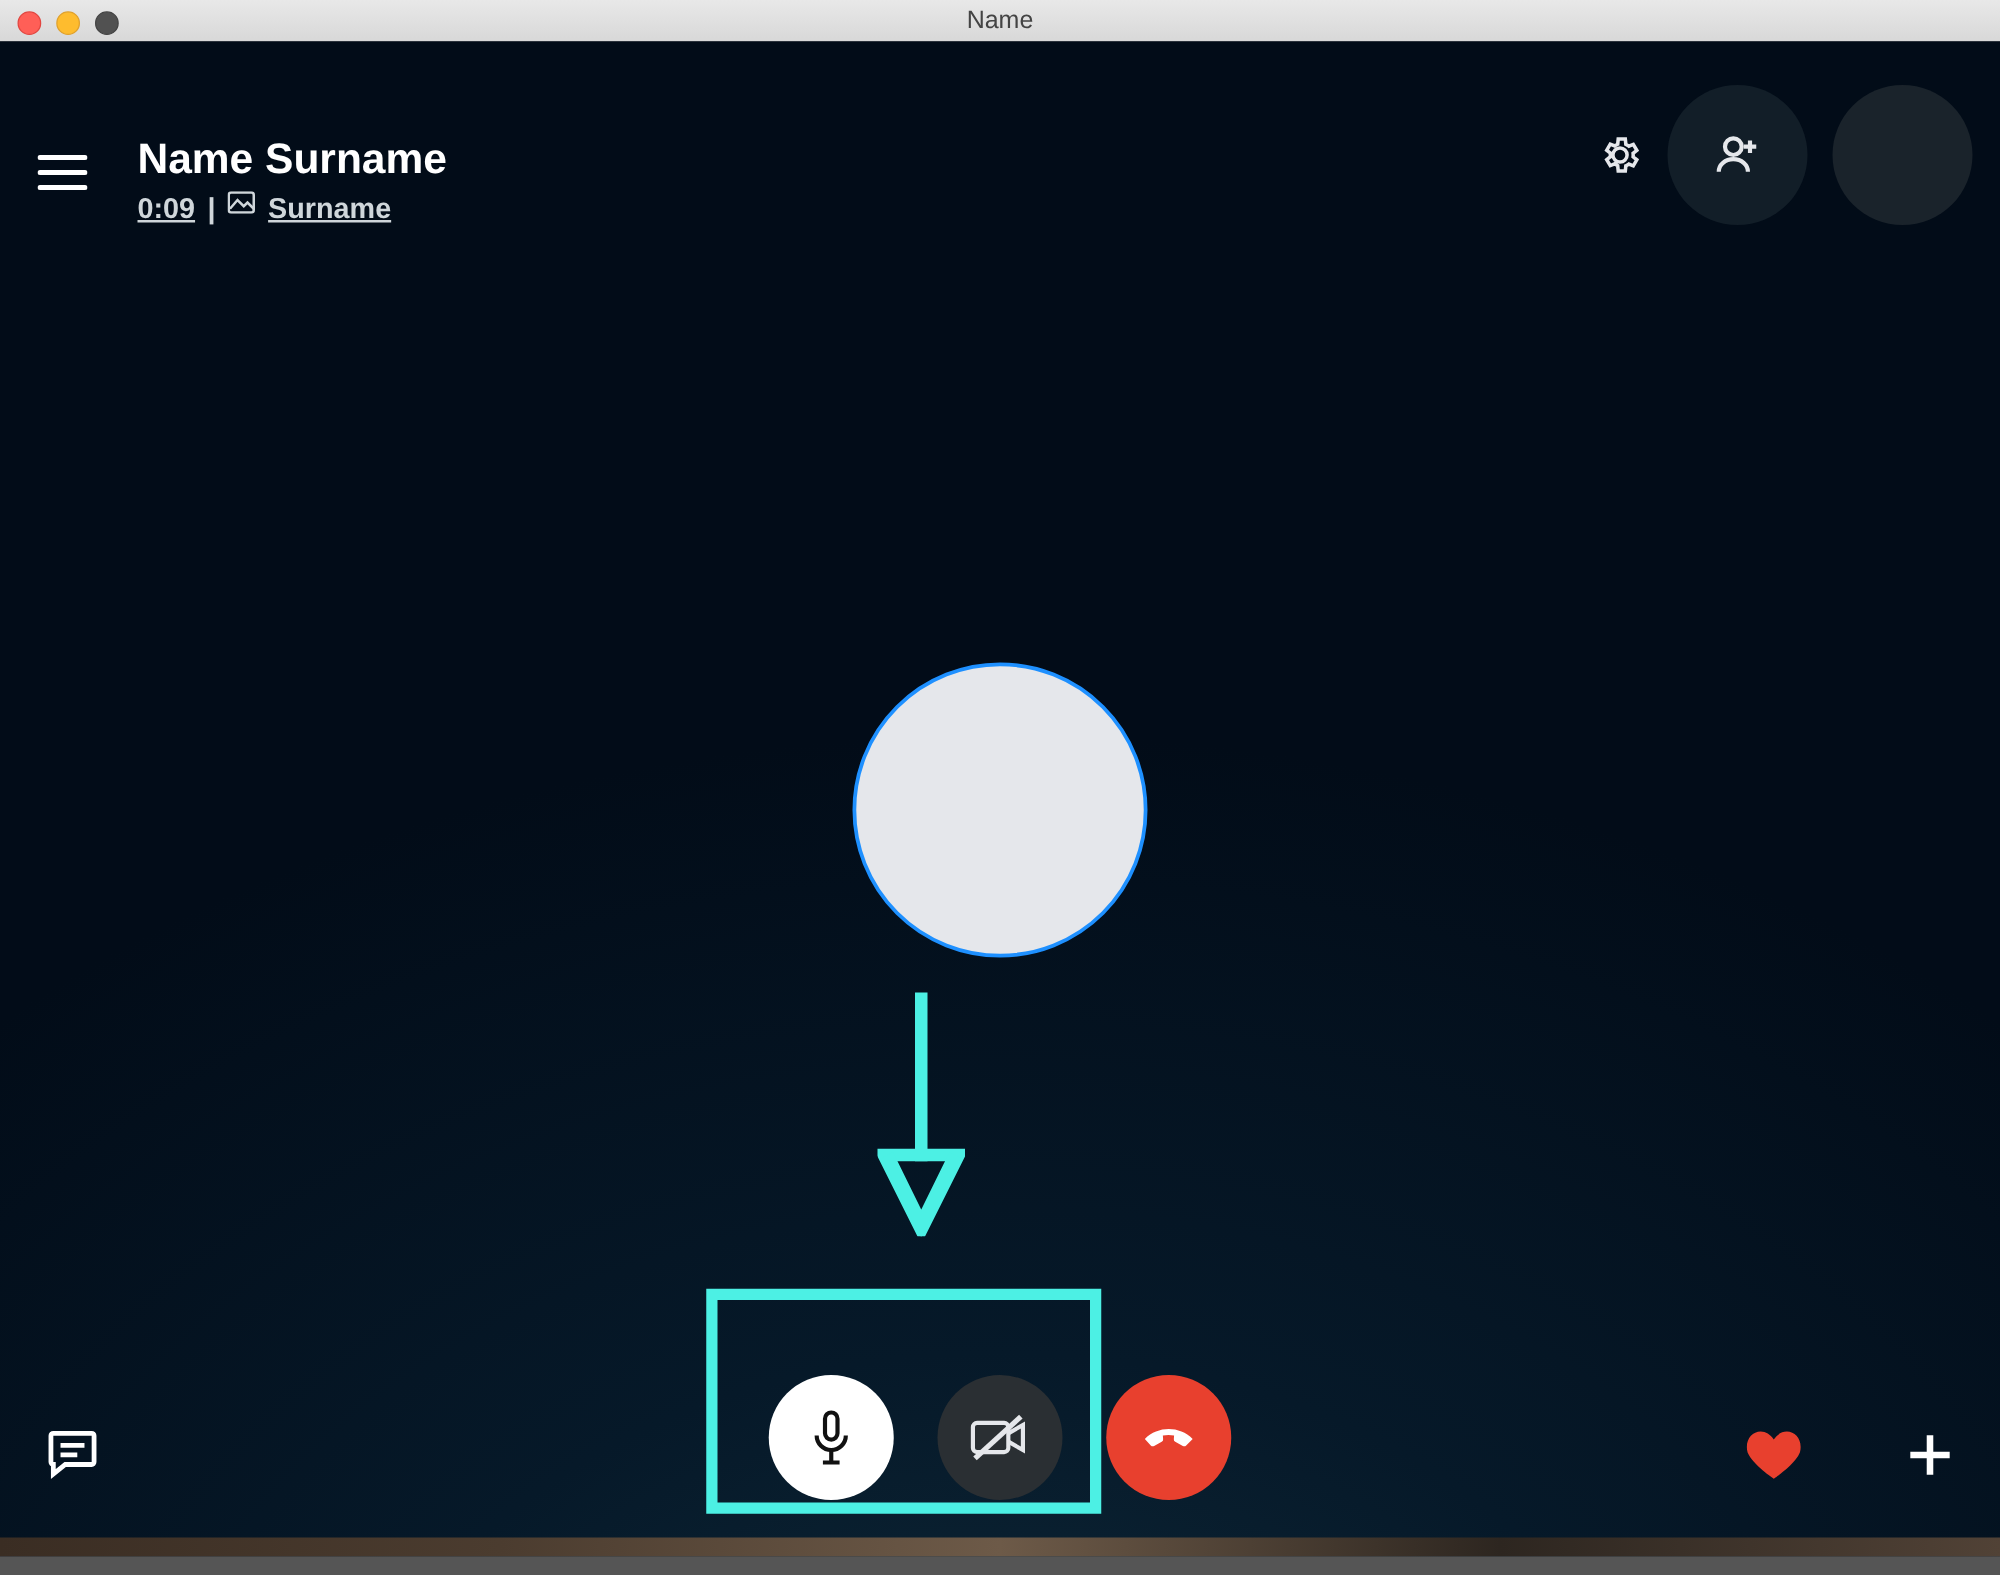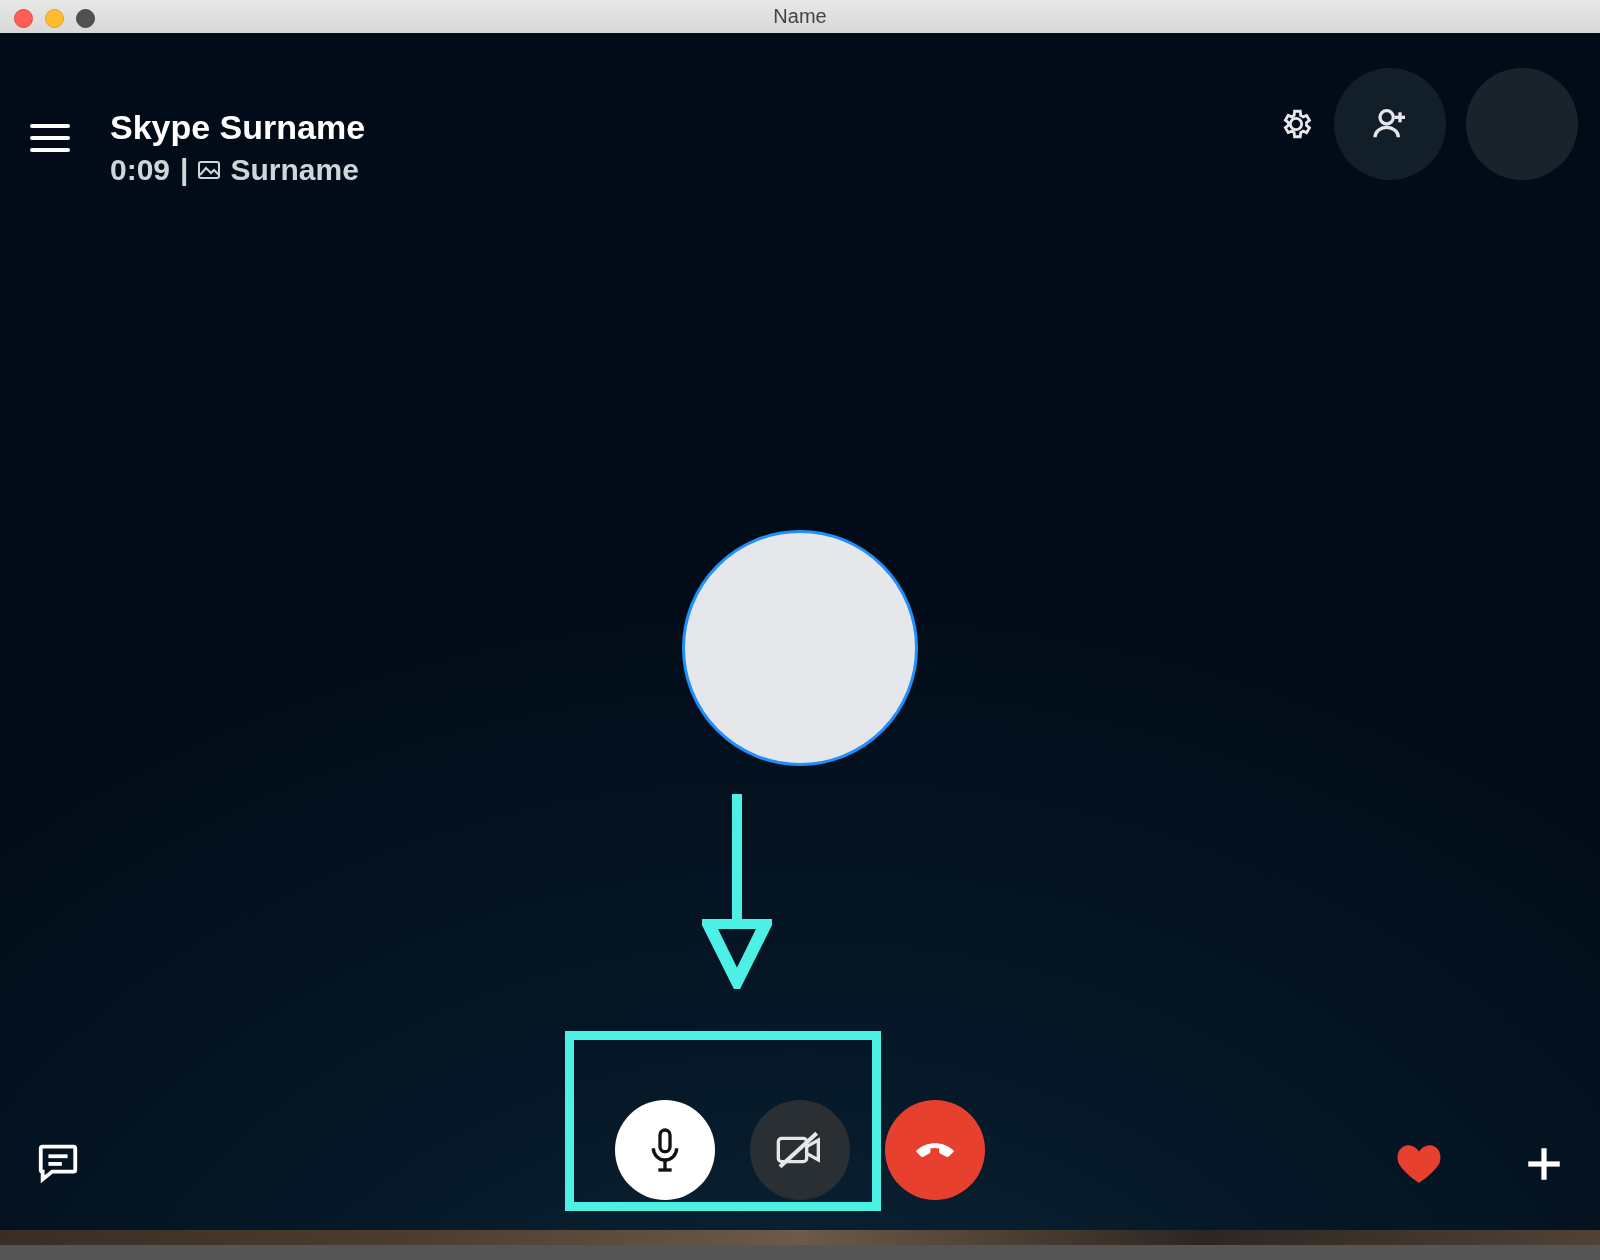--- a/index.html
+++ b/index.html
@@ -11,21 +11,21 @@
   .tl.yel{background:#febc2e;border:1px solid #e0a12c;}
   .tl.grn{background:#515151;border:1px solid #444;}
   .titlebar .title{position:absolute;width:100%;text-align:center;top:5px;font-size:20px;color:#444;}
   
   .call{position:absolute;left:0;top:33px;width:1600px;height:1212px;
     background:radial-gradient(ellipse 1200px 900px at 50% 120%, #0f2a3a 0%, #061929 45%, #020c18 100%);}
   
   .hdr{position:absolute;left:0;top:0;width:100%;height:170px;}
   .menu{position:absolute;left:30px;top:90px;cursor:pointer;}
   .cname{position:absolute;left:110px;top:75px;color:#fff;font-weight:700;font-size:34px;}
-  .cmeta{position:absolute;left:110px;top:120px;color:#cfd6da;font-size:30px;font-weight:600;display:flex;align-items:center;gap:10px;}
+  .cmeta{position:absolute;left:110px;top:120px;color:#cfd6da;font-size:23px;font-weight:600;display:flex;gap:10px;text-decoration:underline;}
   .sep{color:#cfd6da;}
   .gal-ic{display:inline-block;}
   .topright{position:absolute;right:22px;top:35px;display:flex;align-items:center;gap:20px;}
   .gear{width:36px;height:36px;display:flex;align-items:center;justify-content:center;cursor:pointer;}
   .circlebtn{width:112px;height:112px;border-radius:50%;background:#121e28;display:flex;align-items:center;justify-content:center;cursor:pointer;}
   
   .avatar{position:absolute;left:682px;top:497px;width:230px;height:230px;border-radius:50%;background:#e5e7eb;border:3px solid #1e90ff;}
   
   .arrow{position:absolute;left:702px;top:756px;}
   .annBox{position:absolute;left:565px;top:998px;width:316px;height:180px;border:9px solid #4cf0e4;box-sizing:border-box;pointer-events:none;}
@@ -62,21 +62,21 @@
   <div class="hdr">
     <div class="menu">
       <svg width="40" height="30" viewBox="0 0 40 30">
         <g stroke="#fff" stroke-width="4" stroke-linecap="round">
           <line x1="2" y1="3" x2="38" y2="3"></line>
           <line x1="2" y1="15" x2="38" y2="15"></line>
           <line x1="2" y1="27" x2="38" y2="27"></line>
         </g>
       </svg>
     </div>
-    <div class="cname">Skype Surname</div>
+    <div class="cname">Name Surname</div>
     <div class="cmeta">
       <span>0:09</span>
       <span class="sep">|</span>
       <span class="gal-ic">
         <svg width="22" height="18" viewBox="0 0 22 18">
           <rect x="1" y="1" width="20" height="16" rx="2" fill="none" stroke="#cfd6da" stroke-width="2"></rect>
           <polyline points="2,14 8,7 13,12 16,9 21,14" fill="none" stroke="#cfd6da" stroke-width="2"></polyline>
         </svg>
       </span>
       <span>Surname</span>

